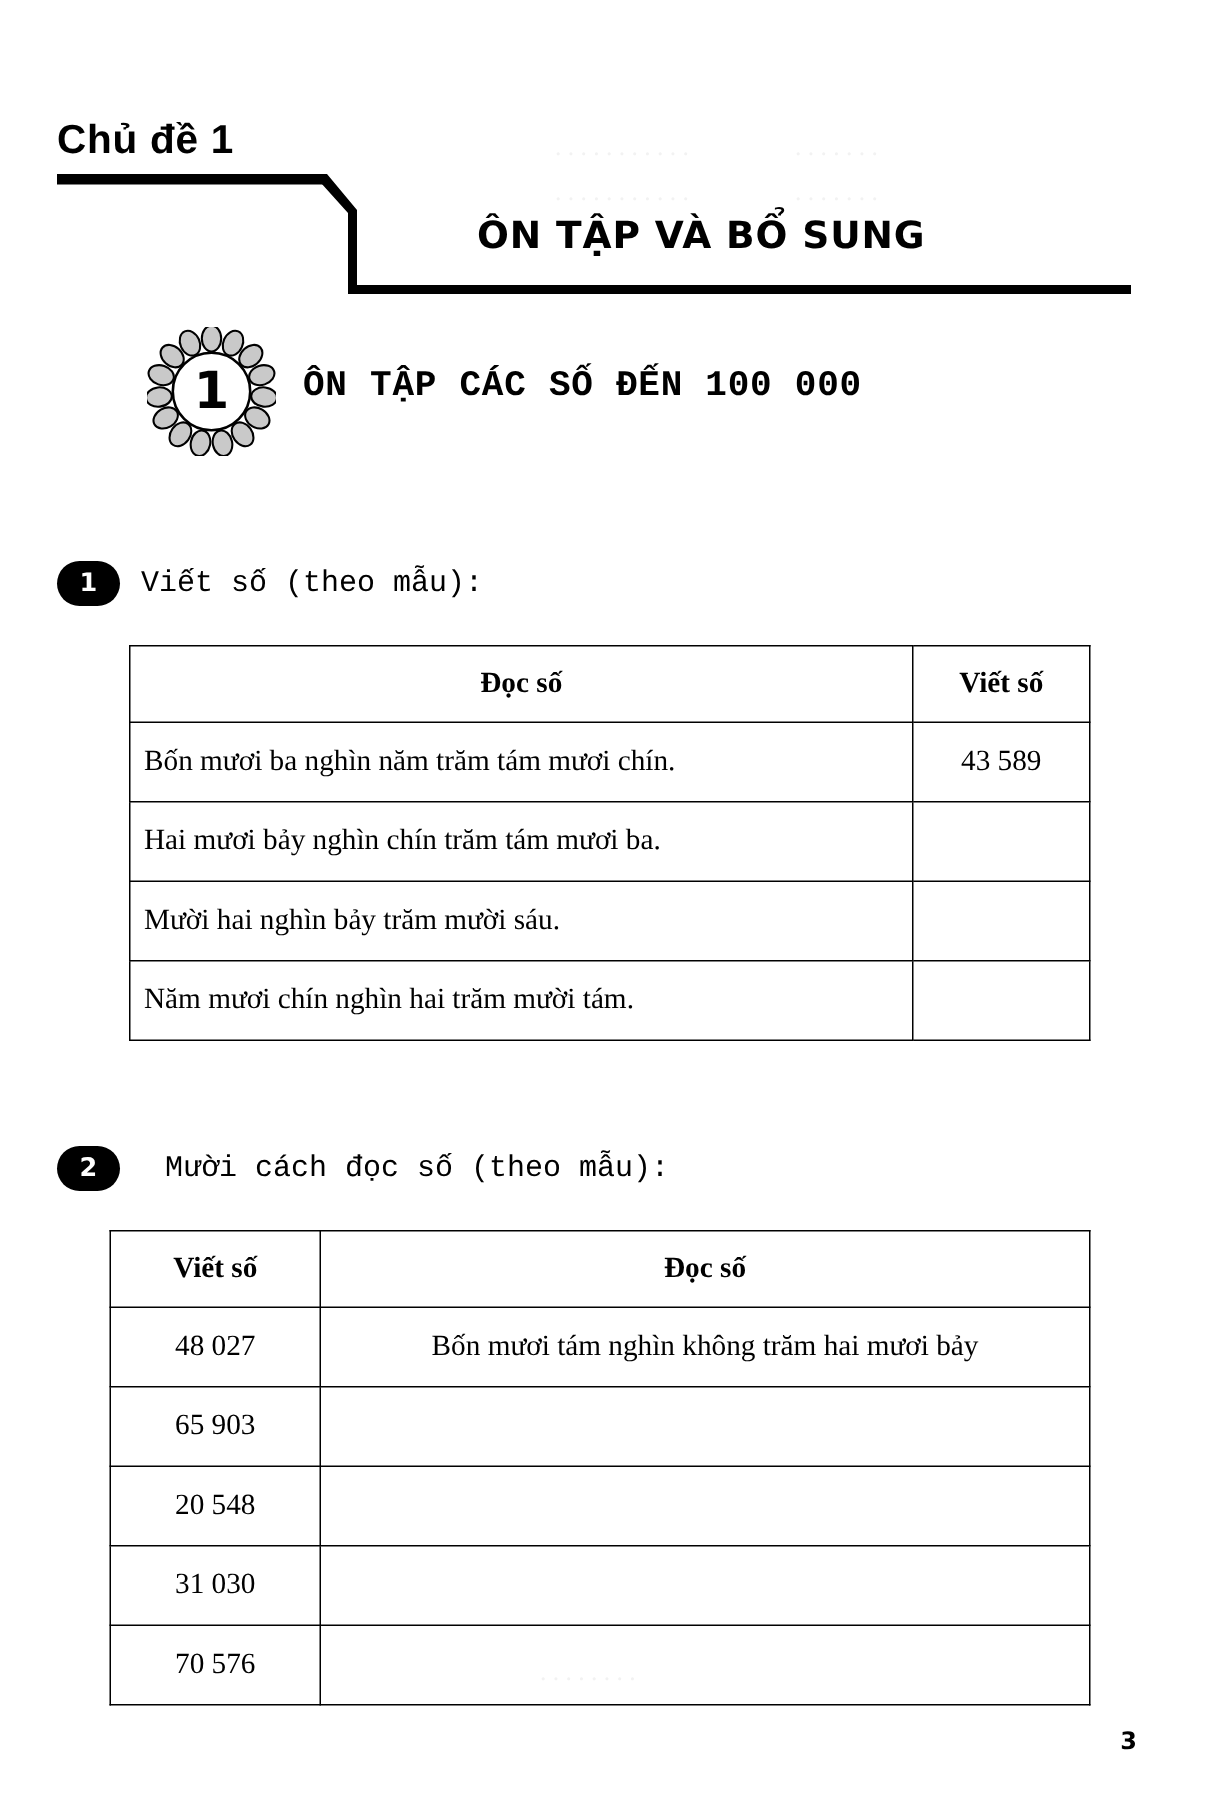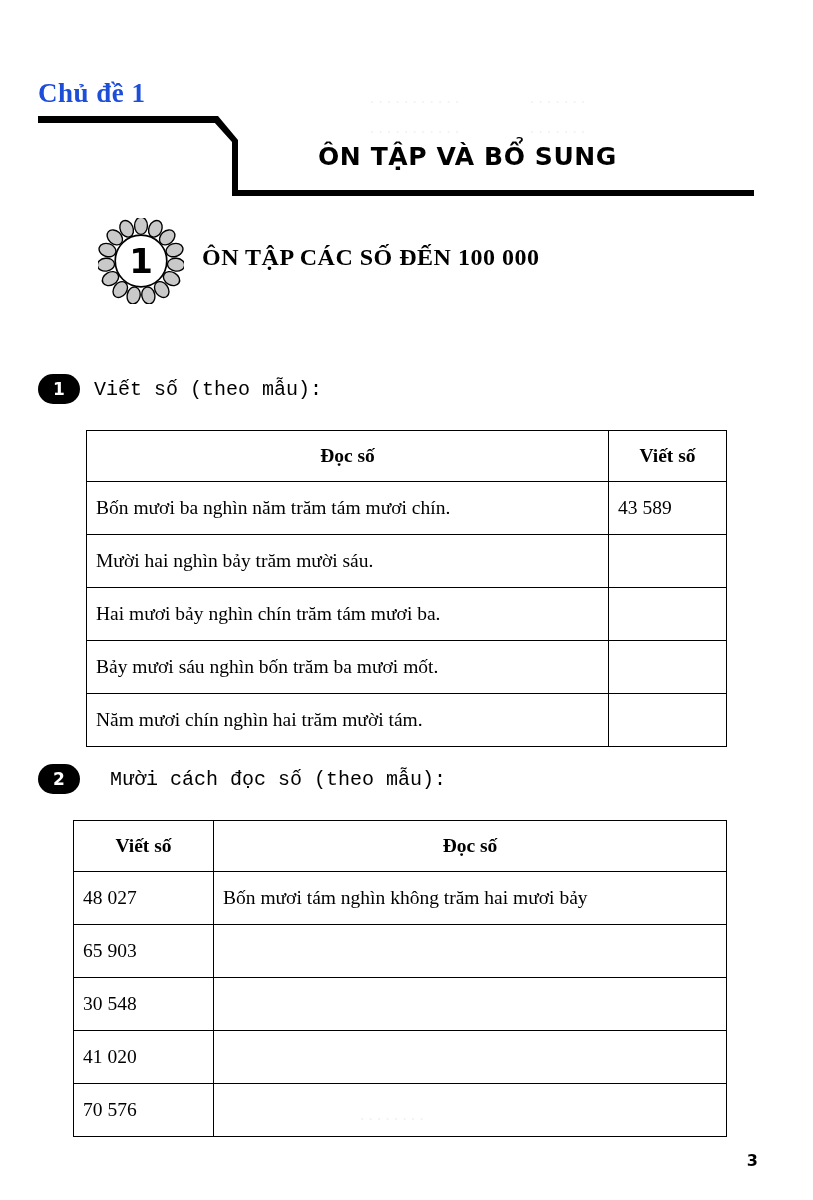--- a/index.html
+++ b/index.html
@@ -28,25 +28,25 @@
     position: absolute;
     left: 38px;
     top: 78px;
     width: 722px;
     height: 120px;
   }
   .chapter-label {
     position: absolute;
     left: 0;
     top: 0;
-    font-family: Liberation Serif, serif;
+    font-family: Liberation Sans, sans-serif;
     font-weight: bold;
     font-size: 27px;
     letter-spacing: 0.5px;
-    color: #1d4ed8;
+    color: #000000;
   }
   .banner-svg {
     position: absolute;
     left: 0;
     top: 38px;
   }
   .chapter-title {
     position: absolute;
     left: 280px;
     top: 64px;
@@ -84,21 +84,21 @@
     justify-content: center;
     font-family: "DejaVu Sans", sans-serif;
     font-weight: bold;
     font-size: 34px;
     color: #000;
   }
   .lesson-title {
     position: absolute;
     left: 104px;
     top: 26px;
-    font-family: Liberation Serif, serif;
+    font-family: Liberation Mono, monospace;
     font-weight: bold;
     font-size: 24px;
     letter-spacing: 0.5px;
   }
 
   
   .ex-marker {
     position: absolute;
     width: 42px;
     height: 30px;
@@ -131,21 +131,21 @@
     padding: 0 9px;
     height: 52px;
     vertical-align: middle;
   }
   table.grid th {
     font-weight: bold;
     text-align: center;
     height: 50px;
     font-size: 19.5px;
   }
-  .c-center { text-align: left; }
+  .c-center { text-align: center; }
   .c-left { text-align: left; }
 
   
   #table-1 {
     left: 86px;
     top: 430px;
     width: 640px;
   }
   
   #table-2 {
@@ -235,29 +235,25 @@
         <th class="c-center">Đọc số</th>
         <th class="c-center">Viết số</th>
       </tr>
     </thead>
     <tbody>
       <tr>
         <td class="c-left">Bốn mươi ba nghìn năm trăm tám mươi chín.</td>
         <td class="c-center">43 589</td>
       </tr>
       <tr>
+        <td class="c-left">Hai mươi bảy nghìn chín trăm tám mươi ba.</td>
+        <td class="c-center"></td>
+      </tr>
+      <tr>
         <td class="c-left">Mười hai nghìn bảy trăm mười sáu.</td>
-        <td class="c-center"></td>
-      </tr>
-      <tr>
-        <td class="c-left">Hai mươi bảy nghìn chín trăm tám mươi ba.</td>
-        <td class="c-center"></td>
-      </tr>
-      <tr>
-        <td class="c-left">Bảy mươi sáu nghìn bốn trăm ba mươi mốt.</td>
         <td class="c-center"></td>
       </tr>
       <tr>
         <td class="c-left">Năm mươi chín nghìn hai trăm mười tám.</td>
         <td class="c-center"></td>
       </tr>
     </tbody>
   </table>
 
   <div class="ex-marker" style="left:38px; top:764px;">2</div>
@@ -277,25 +273,25 @@
     <tbody>
       <tr>
         <td class="c-center">48 027</td>
         <td class="c-center">Bốn mươi tám nghìn không trăm hai mươi bảy</td>
       </tr>
       <tr>
         <td class="c-center">65 903</td>
         <td class="c-center"></td>
       </tr>
       <tr>
-        <td class="c-center">30 548</td>
-        <td class="c-center"></td>
-      </tr>
-      <tr>
-        <td class="c-center">41 020</td>
+        <td class="c-center">20 548</td>
+        <td class="c-center"></td>
+      </tr>
+      <tr>
+        <td class="c-center">31 030</td>
         <td class="c-center"></td>
       </tr>
       <tr>
         <td class="c-center">70 576</td>
         <td class="c-center"></td>
       </tr>
     </tbody>
   </table>
 
   <div class="ghost" style="left:360px; top:1105px;">. . . . . . . .</div>

